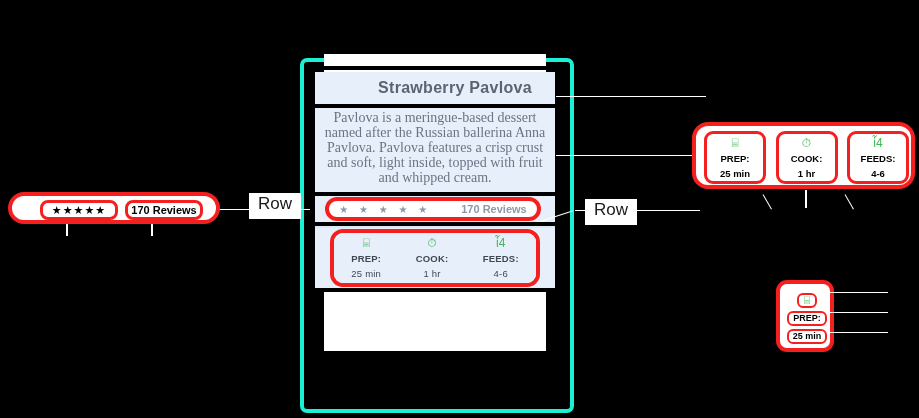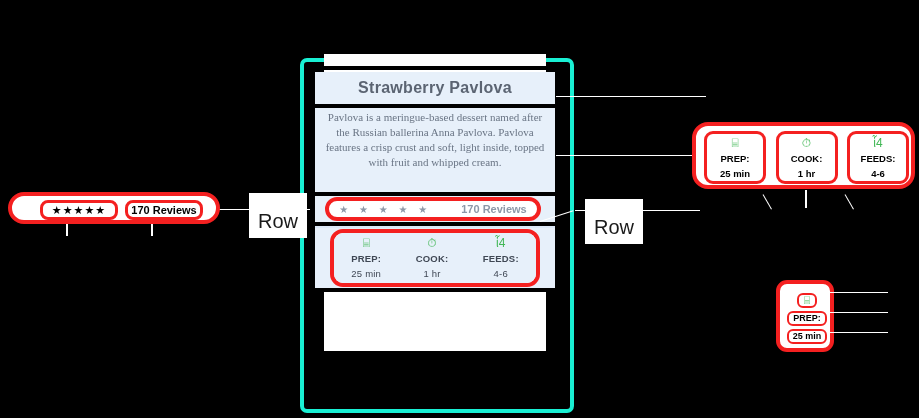--- a/index.html
+++ b/index.html
@@ -4,22 +4,22 @@
 <title>Layout Annotation</title>
 <style>
   html,body{margin:0;padding:0;background:#000;}
   body{width:919px;height:418px;position:relative;overflow:hidden;
        font-family:"Liberation Sans",sans-serif;}
   .stage{position:absolute;left:0;top:0;width:919px;height:418px;background:#000;}
 
   
   .abs{position:absolute;}
   .redbox{border:4px solid #f42020;border-radius:13px;background:#fff;box-sizing:border-box;}
-  .whitelabel{background:#fff;color:#1a1a1a;font-size:20px;line-height:1;
-              padding:18px 9px 7px 9px;box-sizing:border-box;}
+  .whitelabel{background:#fff;color:#1a1a1a;font-size:17px;line-height:1;
+              padding:2px 9px 7px 9px;box-sizing:border-box;}
   .tick{position:absolute;background:#fff;width:2px;}
   .connector{position:absolute;background:#fff;height:1px;}
 
   
   #left-panel{left:8px;top:192px;width:212px;height:32px;}
   #left-panel .inner{position:absolute;top:4px;height:20px;
       border:3px solid #f42020;border-radius:8px;background:#fff;box-sizing:border-box;
       display:flex;align-items:center;justify-content:center;}
   #left-stars-box{left:28px;width:78px;}
   #left-reviews-box{left:113px;width:78px;}
@@ -39,23 +39,23 @@
   .cardrow{position:absolute;left:315px;width:240px;background:#e7f0fa;}
   #row-title{top:72px;height:32px;}
   #row-desc{top:108px;height:88px;}
   #row-rating{top:196px;height:26px;}
   #row-stats{top:228px;height:60px;}
   
   .sep{position:absolute;left:309px;width:256px;background:#000;height:4px;}
 
   #title-txt{position:absolute;left:315px;top:72px;width:240px;height:32px;
       display:flex;align-items:center;justify-content:center;
-      font-size:16px;font-weight:bold;color:#5b6472;letter-spacing:.3px;}
+      font-size:16px;font-weight:bold;color:#5b6472;letter-spacing:.3px;padding-left:20px;}
   #desc-txt{position:absolute;left:322px;top:110px;width:226px;
-      font-family:"Liberation Serif",serif;font-size:11px;line-height:15px;
+      font-family:"Liberation Serif",serif;font-size:14px;line-height:15px;
       color:#6a7585;text-align:center;}
 
   
   #hl-rating{position:absolute;left:325px;top:197px;width:216px;height:24px;}
   #hl-rating .content{width:100%;height:100%;display:flex;align-items:center;
       justify-content:center;gap:30px;}
   #hl-rating .stars{font-size:10px;color:#8d98a8;letter-spacing:4px;}
   #hl-rating .rv{font-size:11px;color:#8d98a8;font-weight:bold;}
 
   

